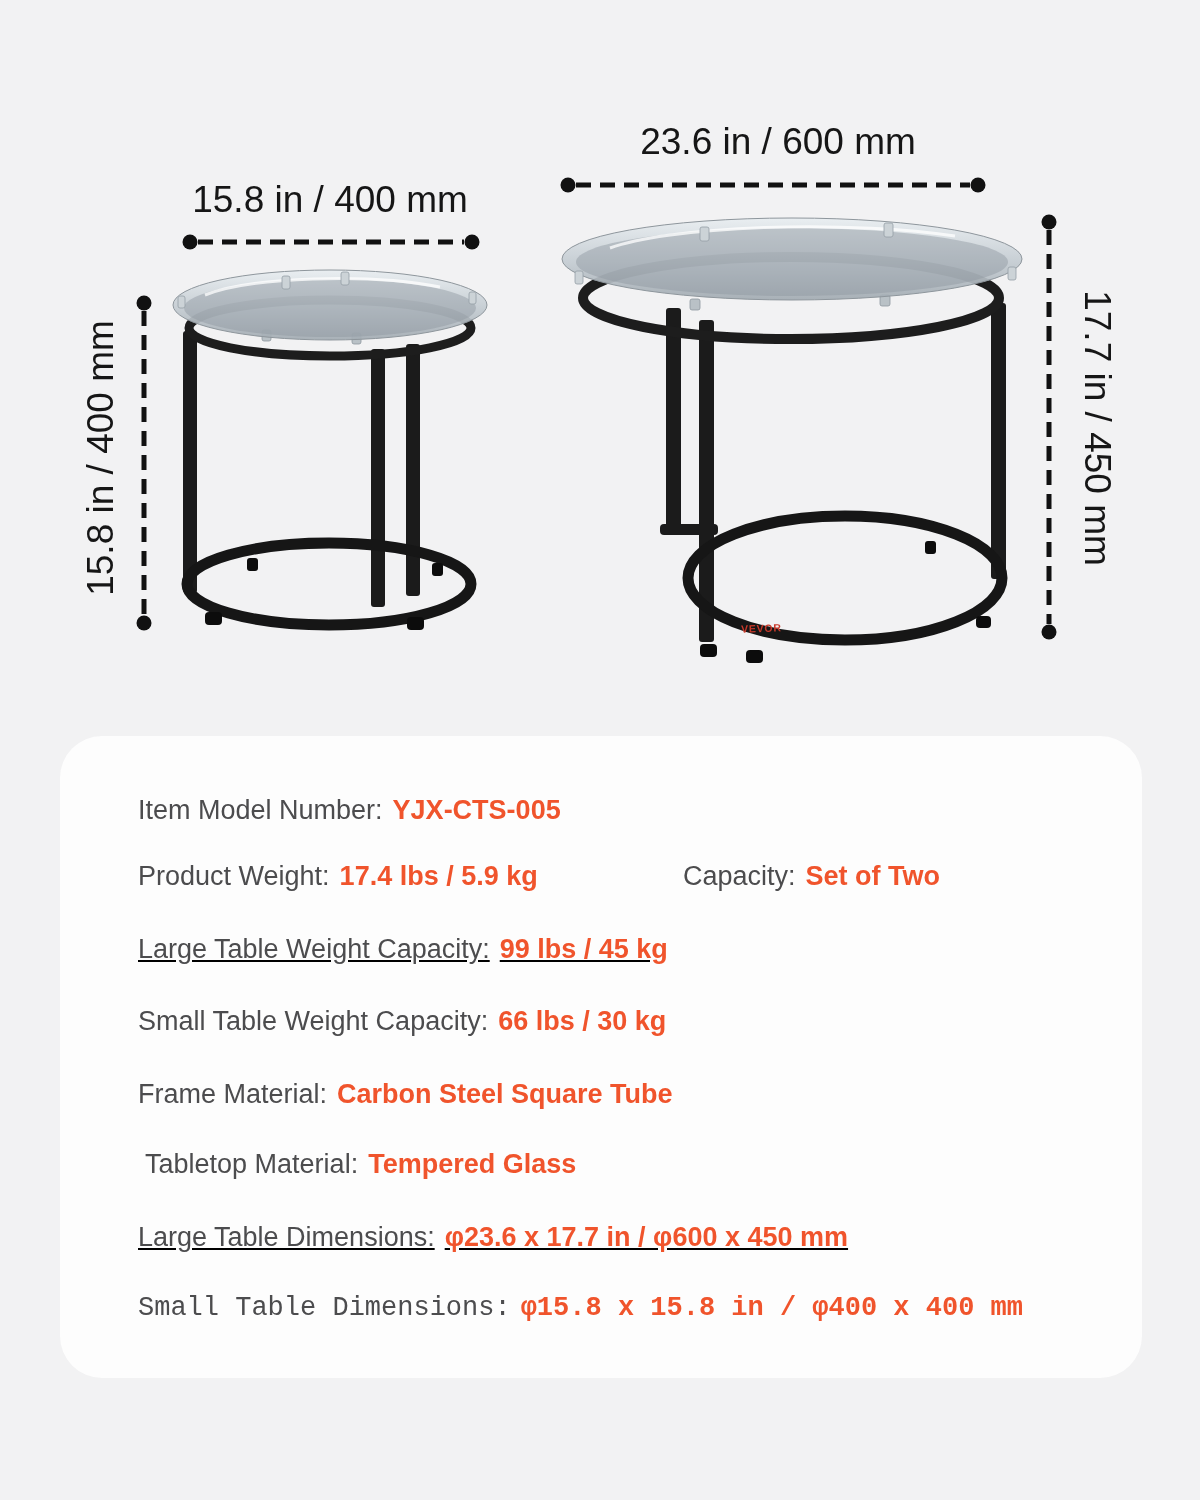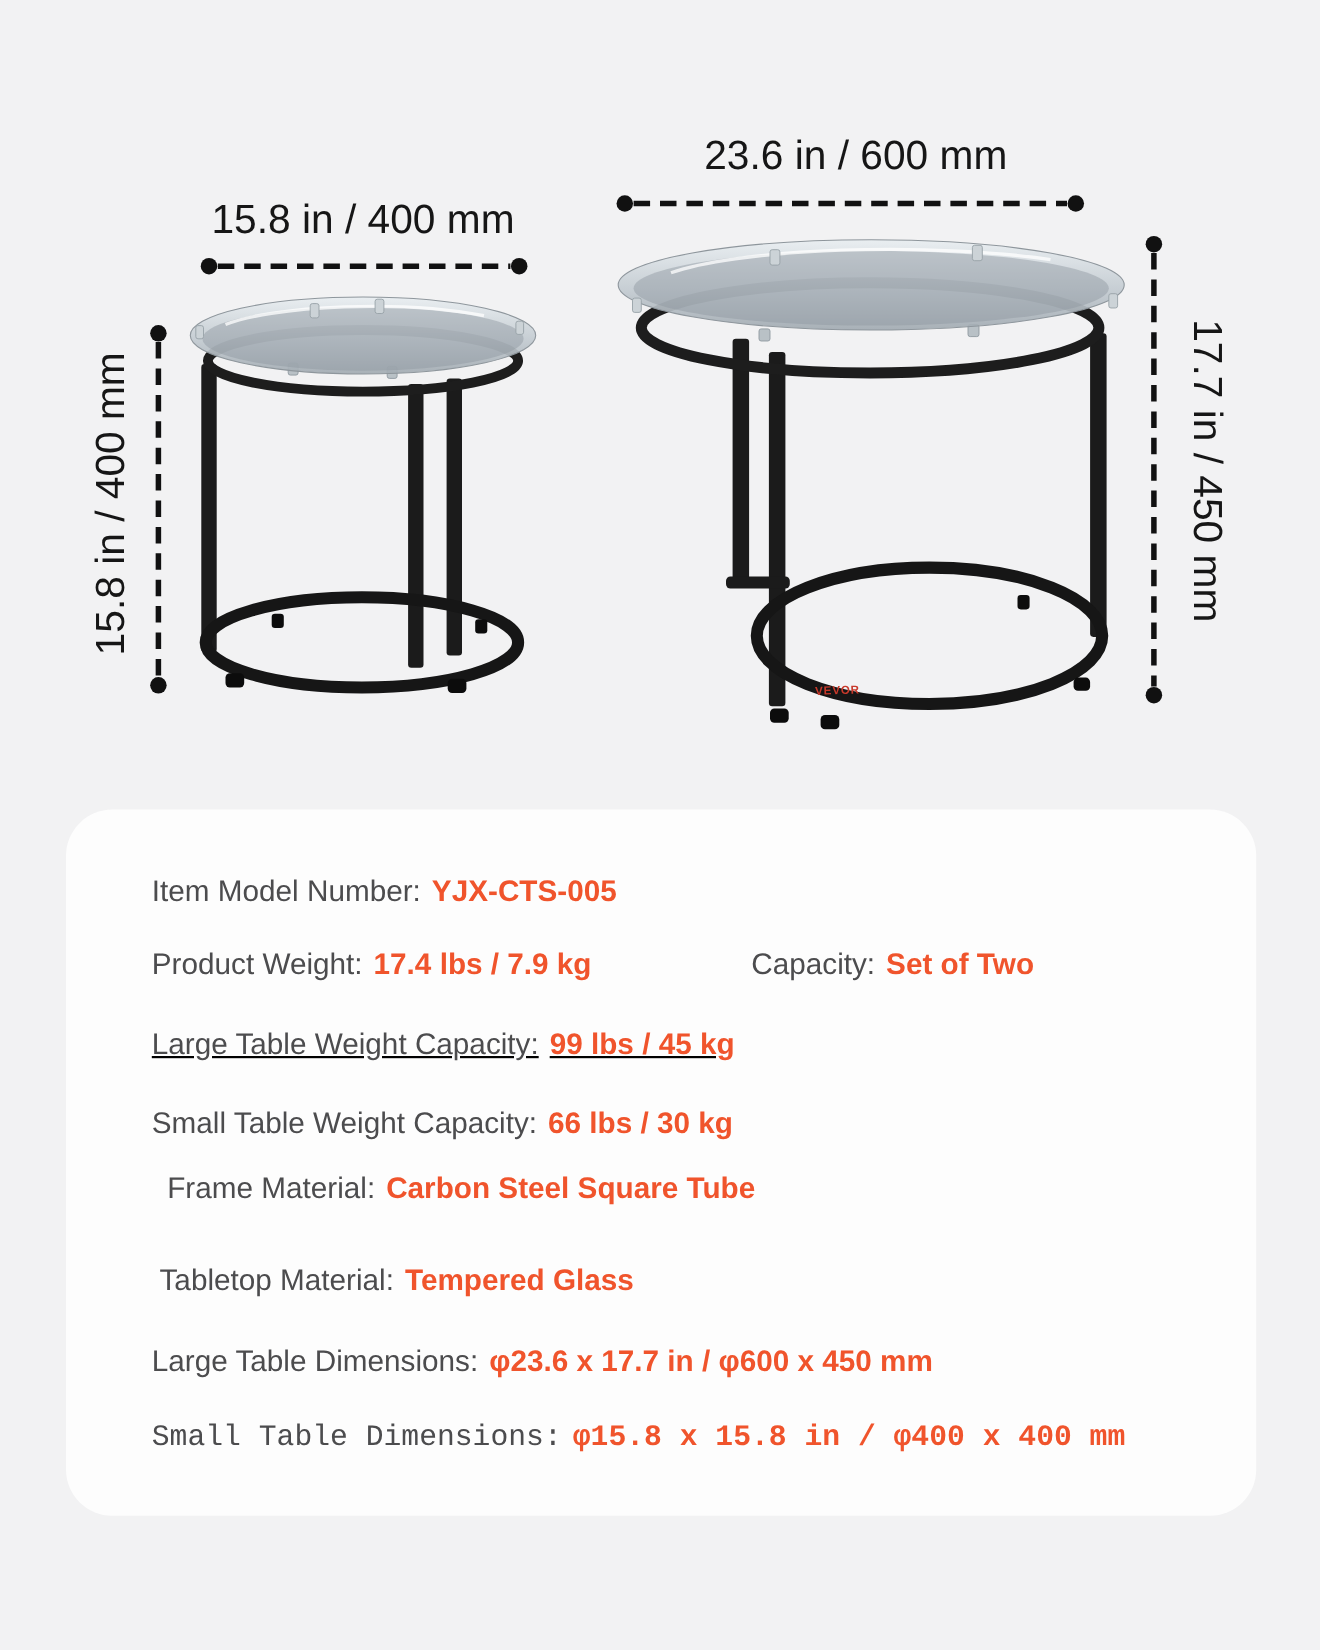--- a/index.html
+++ b/index.html
@@ -32,21 +32,21 @@
   }
   .spec-row {
     position:absolute; left:78px; right:30px; height:44px;
     font-size:27px; line-height:44px; white-space:nowrap;
   }
   .spec-label { color:#4c4c4e; font-weight:400; white-space:pre; }
   .spec-value { color:#f0542c; font-weight:700; margin-left:10px; white-space:pre; }
   .spec-pair2 { position:absolute; left:545px; top:0; }
 
   .r0 { top:52px; }  .r1 { top:118px; } .r2 { top:191px;text-decoration:underline; } .r3 { top:263px; }
-  .r4 { top:322px;margin-left:14px; } .r5 { top:406px; } .r6 { top:479px; } .r7 { top:550px;font-family:Liberation Mono, monospace; }
+  .r4 { top:336px; } .r5 { top:406px; } .r6 { top:479px;text-decoration:underline; } .r7 { top:550px;font-family:Liberation Mono, monospace; }
 
   .dline { stroke:#111111; stroke-width:5; stroke-dasharray:15 9; fill:none; }
   .ddot  { fill:#111111; }
   .metal { fill:#1b1b1b; }
   .ringT { fill:none; stroke:#1d1d1d; }
   .ringB { fill:none; stroke:#161616; }
   .foot  { fill:#0c0c0c; }
   .clamp { fill:#ccd3d7; stroke:#96a0a6; stroke-width:0.8; }
   .standoff { fill:#b9c1c6; stroke:#8d979e; stroke-width:0.8; }
 </style>
@@ -152,21 +152,21 @@
 
   <span id="brand-logo">VEVOR</span>
 
   <div class="card">
 
     <div class="spec-row r0">
       <span class="spec-label">Item Model Number:</span><span class="spec-value">YJX-CTS-005</span>
     </div>
 
     <div class="spec-row r1">
-      <span class="spec-label">Product Weight:</span><span class="spec-value">17.4 lbs / 7.9 kg</span>
+      <span class="spec-label">Product Weight:</span><span class="spec-value">17.4 lbs / 5.9 kg</span>
       <span class="spec-pair2">
         <span class="spec-label">Capacity:</span><span class="spec-value">Set of Two</span>
       </span>
     </div>
 
     <div class="spec-row r2">
       <span class="spec-label">Large Table Weight Capacity:</span><span class="spec-value">99 lbs / 45 kg</span>
     </div>
 
     <div class="spec-row r3">

